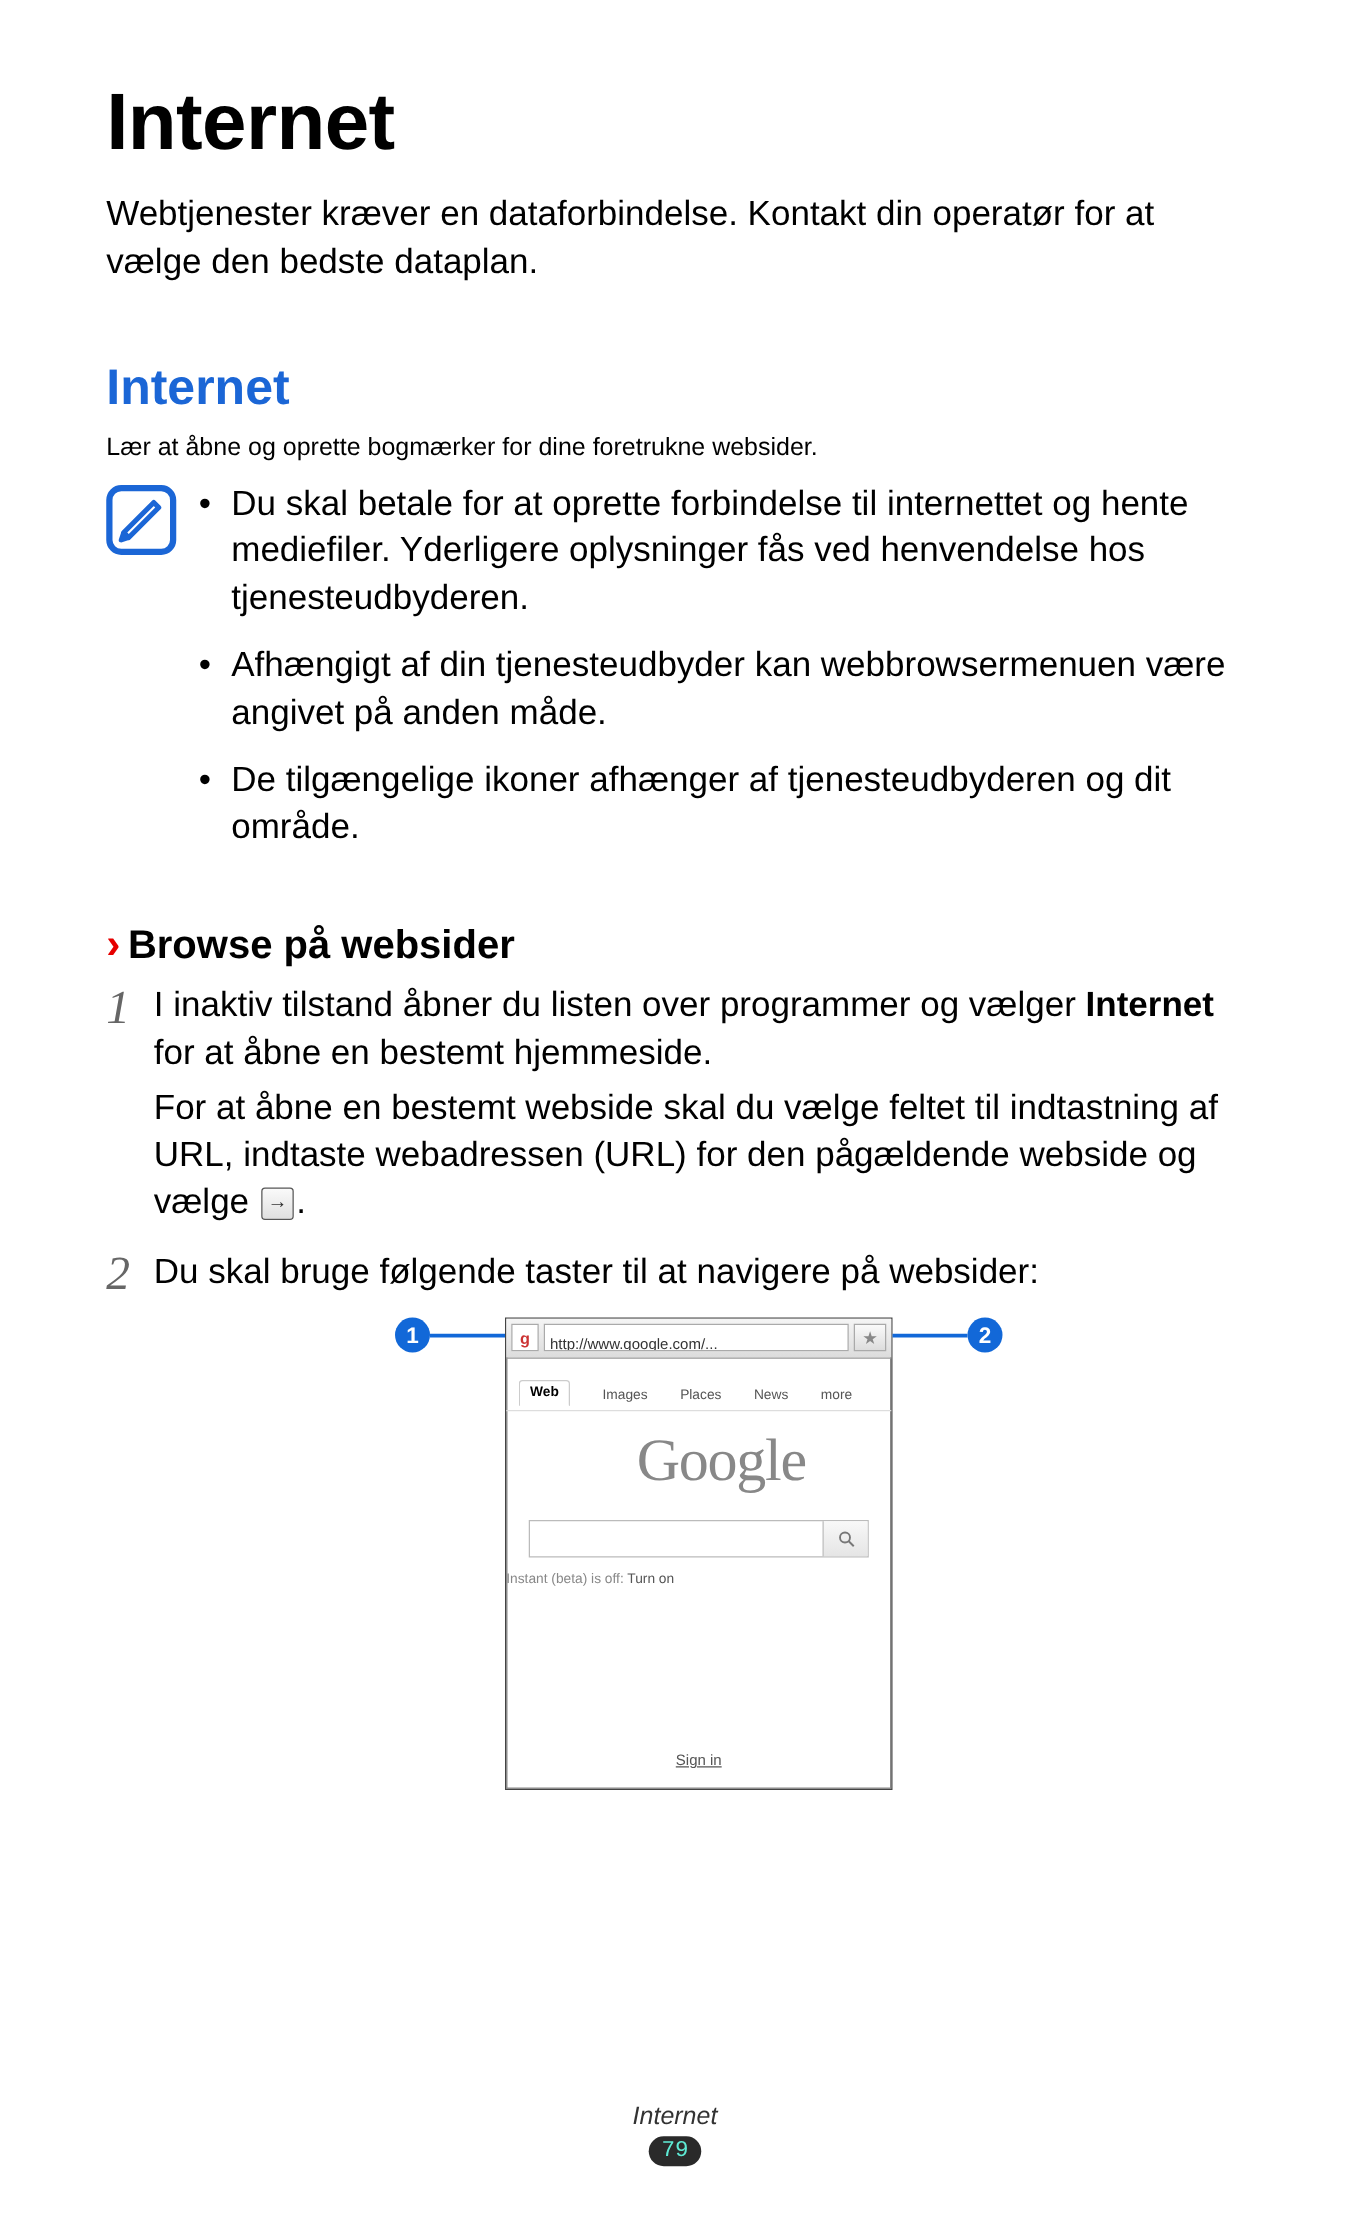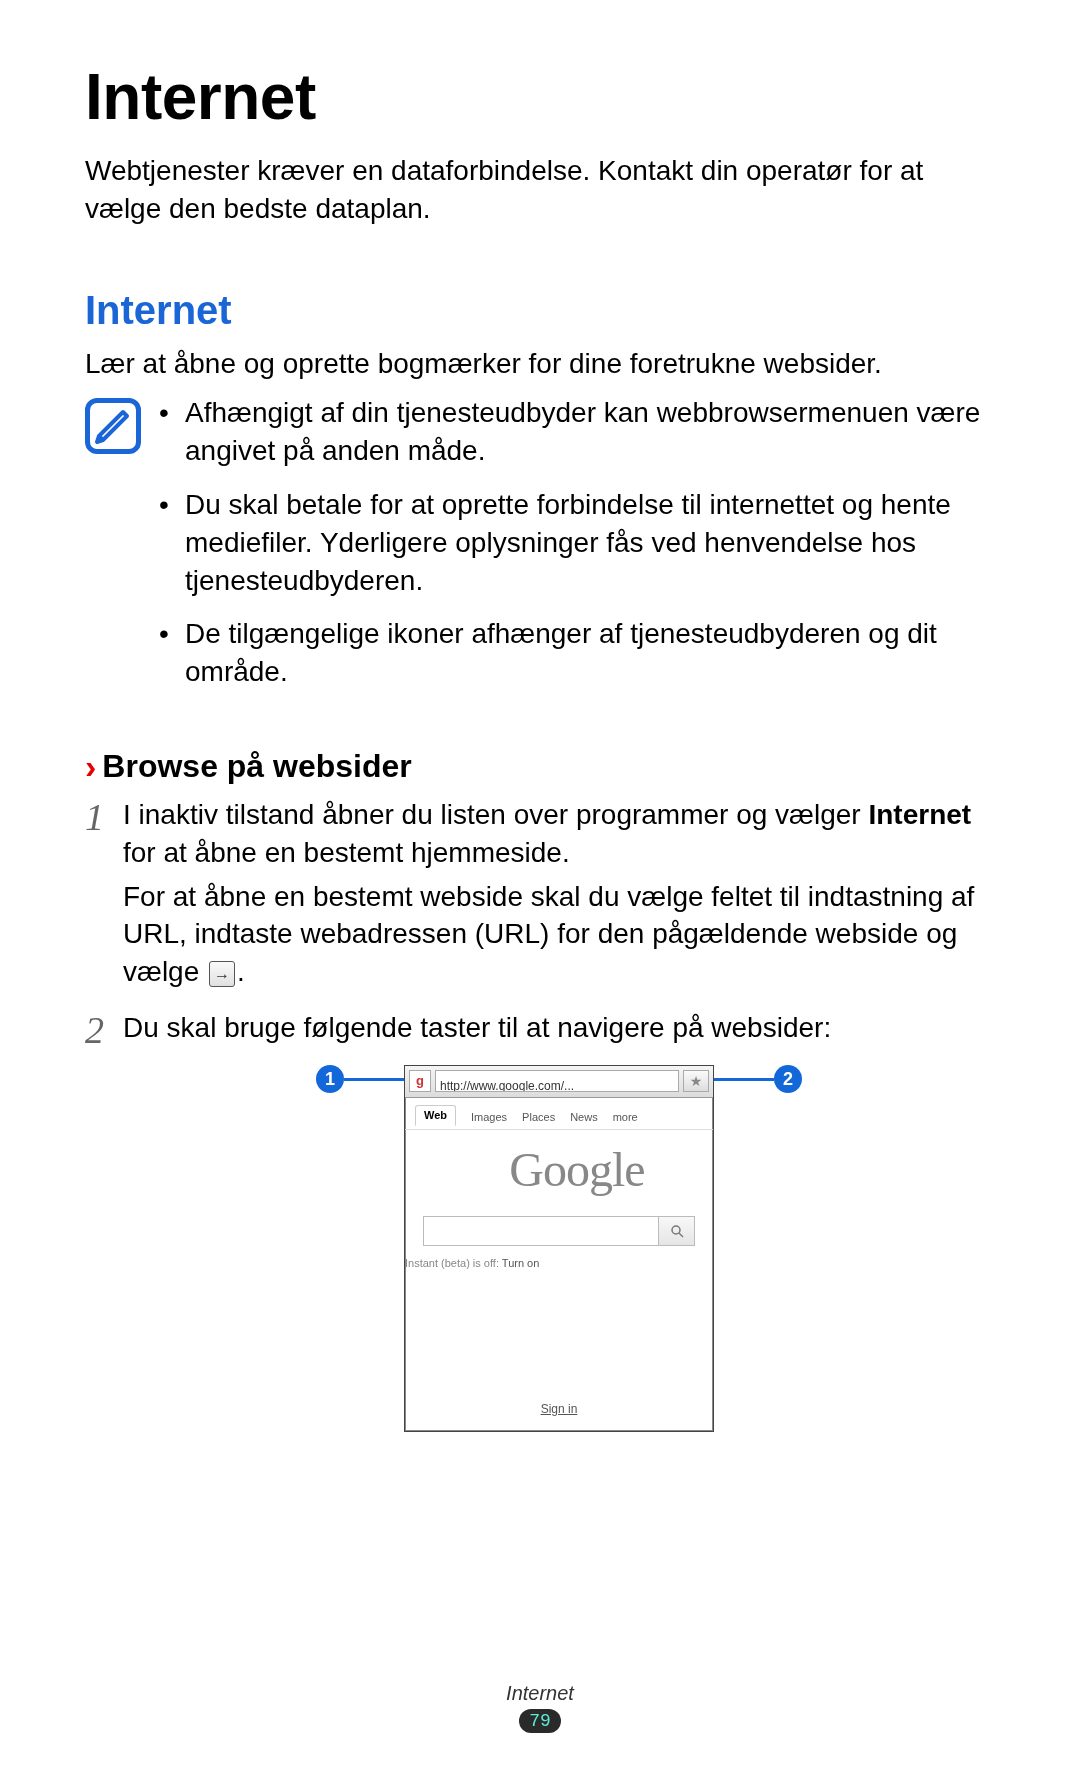--- a/index.html
+++ b/index.html
@@ -23,21 +23,21 @@
     line-height: 1.35;
     margin-bottom: 60px;
   }
   .section-heading {
     font-size: 40px;
     font-weight: 600;
     color: #1b66d6;
     margin-bottom: 12px;
   }
   .section-text {
-    font-size: 28px;
+    font-size: 20px;
     line-height: 1.35;
     margin-bottom: 12px;
   }
   .notebox {
     display: flex;
     align-items: flex-start;
     margin-top: 6px;
     margin-bottom: 40px;
   }
   .note-icon {
@@ -190,22 +190,22 @@
   .star-btn {
     width: 26px; height: 22px;
     border: 1px solid #aaa;
     background: linear-gradient(#fafafa,#ddd);
     color: #888;
     font-size: 14px;
     display:flex;align-items:center;justify-content:center;
   }
   .tabs-row {
     display: flex;
-    gap: 15px;
-    padding: 6px 10px 4px 10px;
+    gap: 26px;
+    padding: 16px 10px 4px 10px;
     font-size: 11px;
     color: #555;
     border-bottom: 1px solid #ddd;
     align-items: flex-end;
   }
   .tab-active {
     border: 1px solid #ccc;
     border-bottom: 1px solid #fff;
     background: #fff;
     padding: 2px 8px;
@@ -286,22 +286,22 @@
 <p class="section-text">Lær at åbne og oprette bogmærker for dine foretrukne websider.</p>
 
 <div class="notebox">
   <div class="note-icon">
     <svg width="40" height="40" viewBox="0 0 40 40">
       <path d="M6 30 L30 6 L34 10 L10 34 Z" fill="none" stroke="#1b66d6" stroke-width="4" stroke-linejoin="round"></path>
       <path d="M6 30 L4 36 L10 34" fill="none" stroke="#1b66d6" stroke-width="4" stroke-linejoin="round"></path>
     </svg>
   </div>
   <ul class="note-list">
+    <li>Du skal betale for at oprette forbindelse til internettet og hente mediefiler. Yderligere oplysninger fås ved henvendelse hos tjenesteudbyderen.</li>
     <li>Afhængigt af din tjenesteudbyder kan webbrowsermenuen være angivet på anden måde.</li>
-    <li>Du skal betale for at oprette forbindelse til internettet og hente mediefiler. Yderligere oplysninger fås ved henvendelse hos tjenesteudbyderen.</li>
     <li>De tilgængelige ikoner afhænger af tjenesteudbyderen og dit område.</li>
   </ul>
 </div>
 
 <div class="subheading-row">
   <span class="chevron">›</span>
   <span class="subheading">Browse på websider</span>
 </div>
 
 <ol class="steps">

